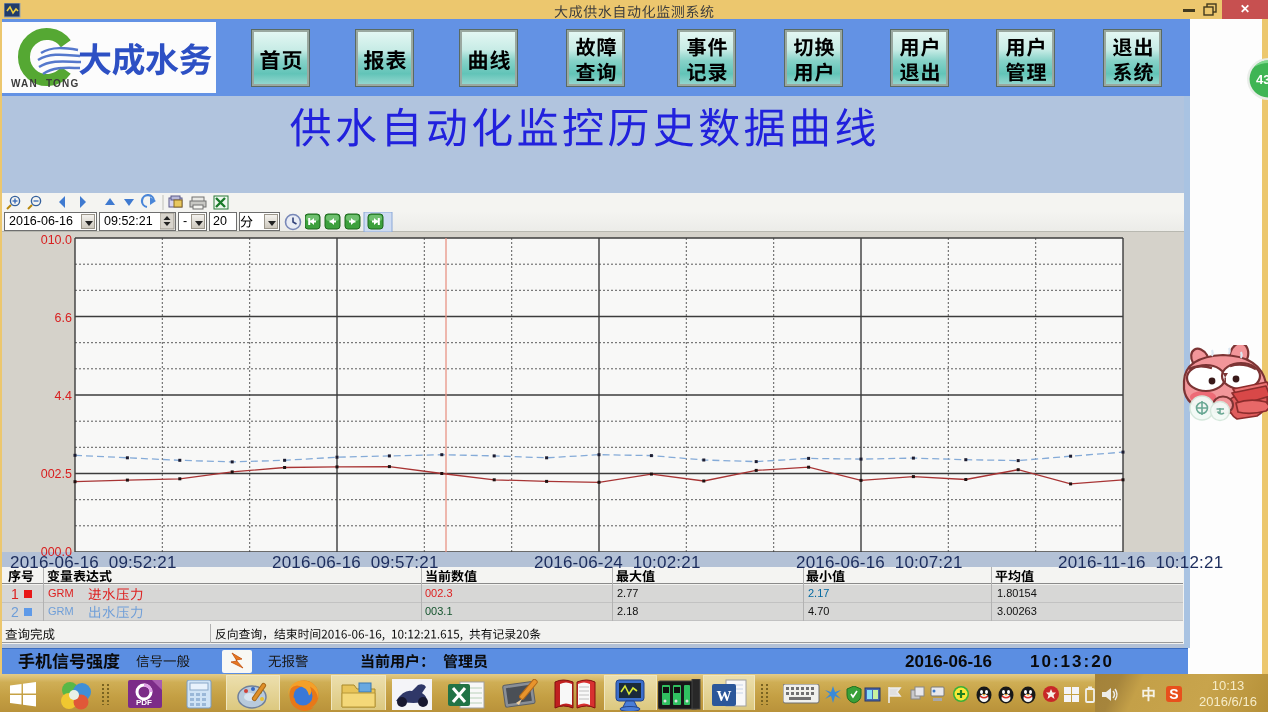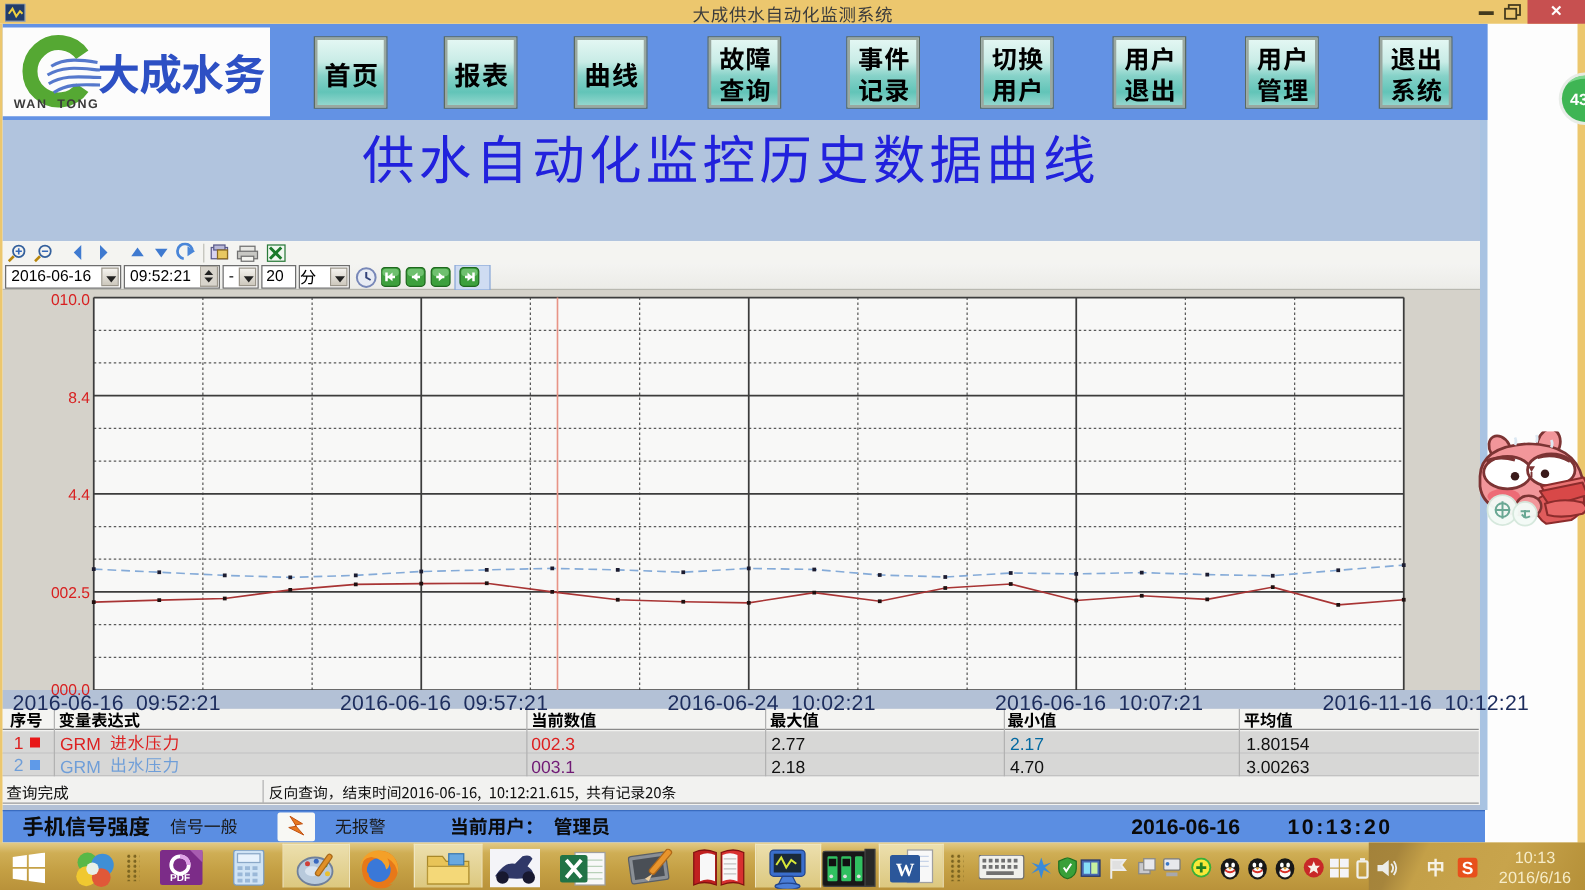--- a/index.html
+++ b/index.html
@@ -31,21 +31,21 @@
 .ylab{position:absolute;width:70px;text-align:right;color:#d82020;font-size:12.5px;z-index:8}
 #xstrip{left:2px;top:552px;width:1182px;height:15px;background:#b3c1d6;z-index:6}
 .xlab{position:absolute;top:553px;color:#1c2c5c;font-size:17px;letter-spacing:0.2px;white-space:pre;z-index:7}
 
 #tbl{left:2px;top:567px;width:1182px;height:81px;background:#f2f2f0;z-index:3}
 #throw{left:2px;top:567px;width:1181px;height:17px;background:#f4f4f2;border-bottom:1px solid #8a8a8a;z-index:4}
 #trow1{left:2px;top:585px;width:1181px;height:18px;background:#d7d7d6;border-bottom:1px solid #c2c2c2;z-index:4}
 #trow2{left:2px;top:603px;width:1181px;height:18px;background:#d7d7d6;border-bottom:1px solid #c2c2c2;z-index:4}
 #tstat{left:2px;top:624px;width:1181px;height:19px;background:#f2f2f0;border-bottom:1px solid #9a9a9a;z-index:4}
 .tsep{position:absolute;top:567px;width:1px;height:54px;background:#b2b2b2;z-index:5}
-.cell{position:absolute;font-size:14px;z-index:6;white-space:pre}
+.cell{position:absolute;font-size:11px;z-index:6;white-space:pre}
 
 #ibar{left:2px;top:648px;width:1186px;height:26px;background:#5b8ee2;border-top:1px solid #3a6cc0;z-index:3}
 #ibicon{left:222px;top:650px;width:30px;height:23px;background:#f8f8f4;border-radius:2px;z-index:4}
 .ibt{position:absolute;z-index:5;color:#0a0a0a}
 
 #task{left:0;top:674px;width:1268px;height:38px;background:linear-gradient(180deg,#e3cb88 0%,#cfae55 22%,#c49f43 60%,#b9923a 100%);z-index:20}
 #taskr{left:1095px;top:674px;width:173px;height:38px;background:linear-gradient(115deg,#a3823a 0%,#a6853c 14%,#c4a048 26%,#c8a44c 62%,#b59038 100%);z-index:21}
 #clock{left:1178px;top:678px;width:100px;color:#f6ecc8;font-size:13px;text-align:center;z-index:23;line-height:16px}
 .tkbtn{position:absolute;top:675px;height:35px;background:linear-gradient(180deg,#ecdfad,#dcc87f);border:1px solid #efe6c0;border-bottom:none;z-index:21}
 .tkico{position:absolute;z-index:22}
@@ -233,21 +233,21 @@
       <rect x="754.7" y="468.9" width="3" height="3" fill="#201010"></rect>
       <rect x="807.1" y="465.7" width="3" height="3" fill="#201010"></rect>
       <rect x="859.5" y="478.9" width="3" height="3" fill="#201010"></rect>
       <rect x="911.9" y="475.1" width="3" height="3" fill="#201010"></rect>
       <rect x="964.3" y="478.0" width="3" height="3" fill="#201010"></rect>
       <rect x="1016.7" y="468.2" width="3" height="3" fill="#201010"></rect>
       <rect x="1069.1" y="482.4" width="3" height="3" fill="#201010"></rect>
       <rect x="1121.5" y="478.3" width="3" height="3" fill="#201010"></rect>
     </svg>
 <div class="ylab" style="left:2px;top:233px">010.0</div>
-<div class="ylab" style="left:2px;top:311px">8.4</div>
+<div class="ylab" style="left:2px;top:311px">6.6</div>
 <div class="ylab" style="left:2px;top:389px">4.4</div>
 <div class="ylab" style="left:2px;top:467px">002.5</div>
 <div class="ylab" style="left:2px;top:545px">000.0</div>
 <div class="abs" id="xstrip"></div>
 <div class="xlab" style="left:10px">2016-06-16  09:52:21</div>
 <div class="xlab" style="left:272px">2016-06-16  09:57:21</div>
 <div class="xlab" style="left:534px">2016-06-24  10:02:21</div>
 <div class="xlab" style="left:796px">2016-06-16  10:07:21</div>
 <div class="xlab" style="left:1058px">2016-11-16  10:12:21</div>
 <div class="abs" id="tbl"></div>
@@ -263,21 +263,21 @@
 <div class="cell" style="left:11px;top:586px;color:#dd2020;font-size:14px">1</div>
 <div class="cell" style="left:24px;top:590px;width:8px;height:8px;background:#e81818"></div>
 <div class="cell" style="left:48px;top:587px;color:#dd2020">GRM</div>
 <div class="cell" style="left:425px;top:587px;color:#dd2020">002.3</div>
 <div class="cell" style="left:617px;top:587px;color:#111">2.77</div>
 <div class="cell" style="left:808px;top:587px;color:#0369a1">2.17</div>
 <div class="cell" style="left:997px;top:587px;color:#111">1.80154</div>
 <div class="cell" style="left:11px;top:604px;color:#6f9ed8;font-size:14px">2</div>
 <div class="cell" style="left:24px;top:608px;width:8px;height:8px;background:#5f9ae8"></div>
 <div class="cell" style="left:48px;top:605px;color:#6f9ed8">GRM</div>
-<div class="cell" style="left:425px;top:605px;color:#701a75">003.1</div>
+<div class="cell" style="left:425px;top:605px;color:#14532d">003.1</div>
 <div class="cell" style="left:617px;top:605px;color:#111">2.18</div>
 <div class="cell" style="left:808px;top:605px;color:#111">4.70</div>
 <div class="cell" style="left:997px;top:605px;color:#111">3.00263</div>
 <div class="tsep" style="left:210px;top:624px;height:19px"></div>
 <div class="abs" style="left:2px;top:644px;width:1182px;height:4px;background:#b3c1d6;z-index:4"></div>
 <div class="abs" id="ibar"></div>
 <div class="abs" id="ibicon"></div>
 <svg class="abs" style="left:224px;top:651px;z-index:5" width="26" height="21">
       <path d="M8 2 L18 8 L12 9 L19 17 L7 11 L13 10 Z" fill="#e87820" stroke="#c05010" stroke-width="0.8"></path>
     </svg>

